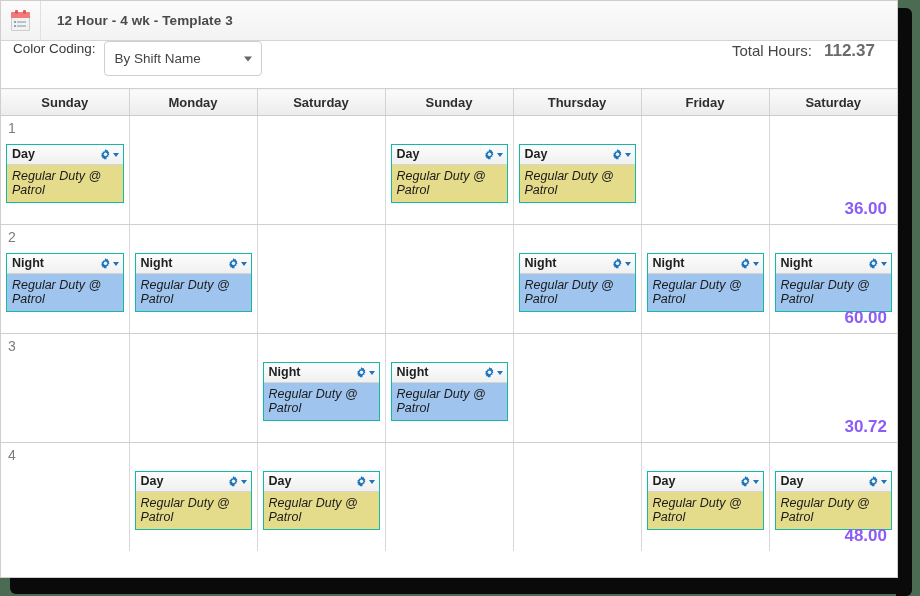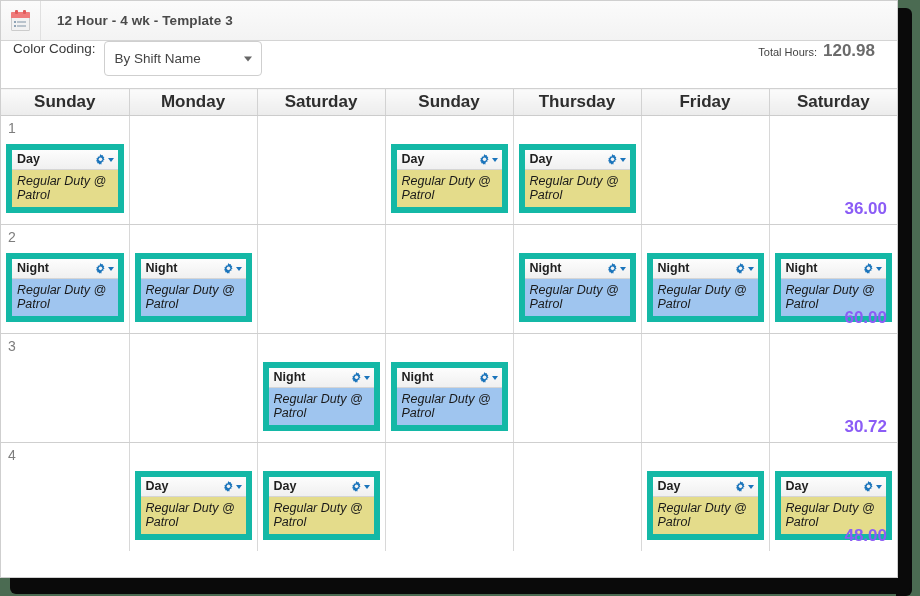--- a/index.html
+++ b/index.html
@@ -157,43 +157,43 @@
     border-right: 4.5px solid transparent;
     border-top: 5.5px solid #666;
   }
   .total-wrap {
     margin-left: auto;
     display: flex;
     align-items: baseline;
     padding-right: 10px;
   }
   .total-label {
-    font-size: 11px;
+    font-size: 15px;
     color: #444;
-    margin-right: 6px;
+    margin-right: 12px;
   }
   .total-value {
     font-size: 17px;
     font-weight: bold;
     color: #6b6b6b;
   }
 
   
   .cal {
     border-collapse: collapse;
     table-layout: fixed;
     width: 896px;
     border-top: 1px solid #d0d0d0;
   }
   .cal th {
     height: 26px;
     background: linear-gradient(to bottom, #fbfbfb 0%, #ececec 100%);
     border-right: 1px solid #d2d2d2;
     border-bottom: 1px solid #cccccc;
-    font-size: 17px;
+    font-size: 13px;
     font-weight: bold;
     color: #2e2e2e;
     text-align: center;
     padding: 0;
     margin-left: 8px;
   }
   .cal th:last-child { border-right: none; }
   .cal td {
     vertical-align: top;
     border-right: 1px solid #d8d8d8;
@@ -218,21 +218,21 @@
     font-size: 17px;
     font-weight: bold;
     color: #8b5cf6;
   }
 
   
   .cellinner {
     padding: 28px 5px 5px 5px;
   }
   .shift {
-    border: 6px solid #14b8a6;
+    border: 1px solid #14b8a6;
     box-sizing: border-box;
     width: 100%;
     background: #fff;
   }
   .shift-head {
     height: 20px;
     background: linear-gradient(to bottom, #fdfdfd 0%, #f0f0f0 100%);
     border-bottom: 1px solid #d5d5d5;
     display: flex;
     align-items: center;
@@ -298,21 +298,21 @@
     </div>
 
     <div class="toolbar">
       <span class="cc-label">Color Coding:</span>
       <div class="cc-select">
         <span class="val">By Shift Name</span>
         <span class="caret"></span>
       </div>
       <div class="total-wrap">
         <span class="total-label">Total Hours:</span>
-        <span class="total-value">120.98</span>
+        <span class="total-value">112.37</span>
       </div>
     </div>
 
     <table class="cal">
       <thead>
         <tr>
           <th>Sunday</th>
           <th>Monday</th>
           <th>Saturday</th>
           <th>Sunday</th>

